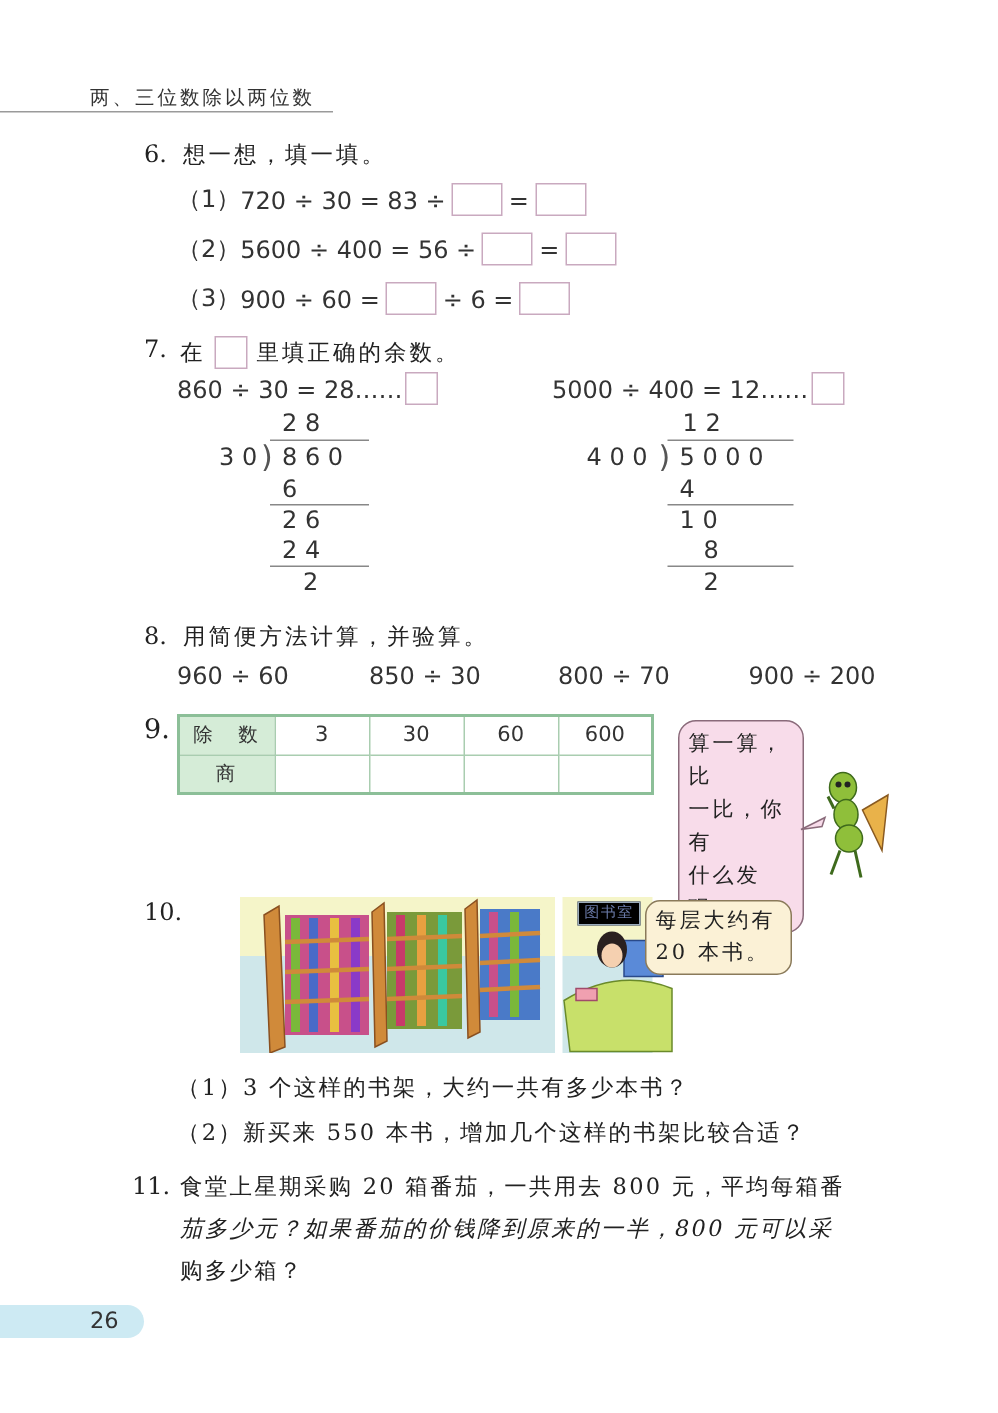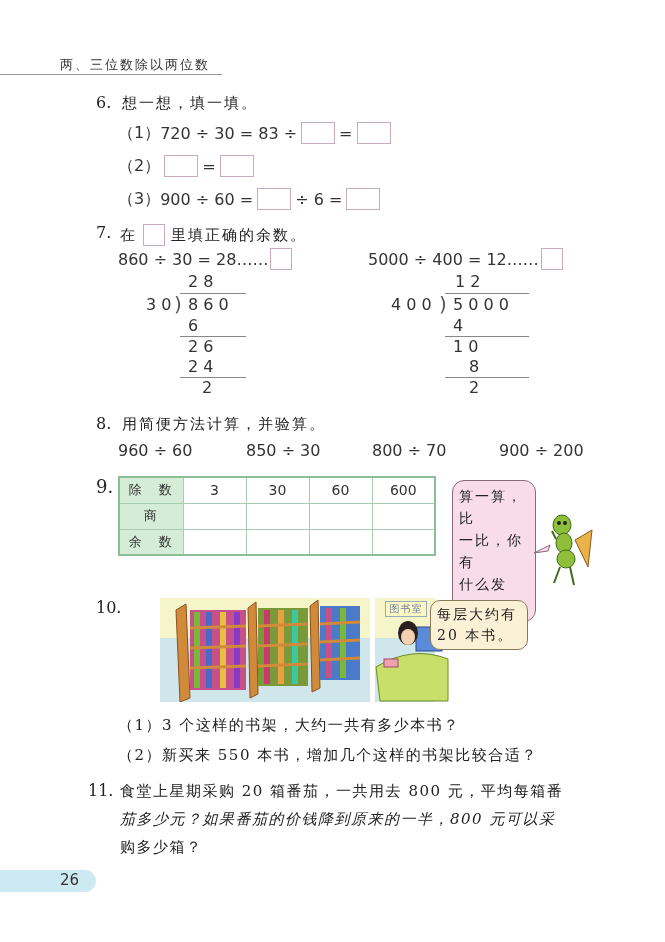--- a/index.html
+++ b/index.html
@@ -54,20 +54,21 @@
   <span>720 ÷ 30 = 83 ÷</span>
     <span class="sp"></span>
   <span class="box"></span>
     <span class="sp"></span>
   <span>=</span>
     <span class="sp"></span>
   <span class="box"></span>
 </div>
 <div class="abs eq" style="left:118px;top:155px;">
   <span>（2）</span>
+  <span>5600 ÷ 400 = 56 ÷</span>
     <span class="sp"></span>
   <span class="box"></span>
     <span class="sp"></span>
   <span>=</span>
     <span class="sp"></span>
   <span class="box"></span>
 </div>
 <div class="abs eq" style="left:118px;top:188px;">
   <span>（3）</span>
   <span>900 ÷ 60 =</span>
@@ -134,27 +135,20 @@
   <tbody>
   <tr>
     <td class="hd">除　数</td>
     <td class="c">3</td>
     <td class="c">30</td>
     <td class="c">60</td>
     <td class="c">600</td>
   </tr>
   <tr>
     <td class="hd">商</td>
-    <td class="c"></td>
-    <td class="c"></td>
-    <td class="c"></td>
-    <td class="c"></td>
-  </tr>
-  <tr>
-    <td class="hd">余　数</td>
     <td class="c"></td>
     <td class="c"></td>
     <td class="c"></td>
     <td class="c"></td>
   </tr>
 </tbody>
   </table>
 
 <div class="abs bubble" style="left:452px;top:480px;width:84px;">
   <div>算一算，比</div>
@@ -203,21 +197,21 @@
       <line x1="98" y1="28" x2="148" y2="26"></line>
         <line x1="98" y1="48" x2="148" y2="46"></line>
         <line x1="98" y1="68" x2="148" y2="66"></line>
       <line x1="160" y1="26" x2="200" y2="24"></line>
         <line x1="160" y1="44" x2="200" y2="42"></line>
         <line x1="160" y1="62" x2="200" y2="60"></line>
     </g>
   </svg>
 </div>
 <div class="abs" style="left:375px;top:598px;width:60px;height:104px;background:linear-gradient(#f5f5c9 0 38%, #cfe7ea 38% 100%);"></div>
-<div class="abs" style="left:385px;top:601px;width:42px;height:16px;background:#fef9c3;border:1px solid #9ab;font-size:10px;color:#6a7aa8;text-align:center;line-height:14px;letter-spacing:1px;font-family:'DejaVu Serif',serif;">图书室</div>
+<div class="abs" style="left:385px;top:601px;width:42px;height:16px;background:#000000;border:1px solid #9ab;font-size:10px;color:#6a7aa8;text-align:center;line-height:14px;letter-spacing:1px;font-family:'DejaVu Serif',serif;">图书室</div>
 <svg class="abs" style="left:372px;top:615px;" width="80" height="90">
   <rect x="44" y="12" width="26" height="24" fill="#5a8ad8" stroke="#2a4a8a"></rect>
   <ellipse cx="36" cy="18" rx="10" ry="12" fill="#2a2020"></ellipse>
   <ellipse cx="36" cy="22" rx="7" ry="8" fill="#f5d0b0"></ellipse>
   <path d="M4 52 Q40 30 76 44 L76 86 L8 86 Z" fill="#c8e06a" stroke="#6a8a2a"></path>
   <rect x="12" y="44" width="14" height="8" fill="#f0a0b0" stroke="#a04a6a"></rect>
 </svg>
 <div class="abs bubble2" style="left:430px;top:600px;width:98px;">
   <div>每层大约有</div>
   <div>20 本书。</div>

